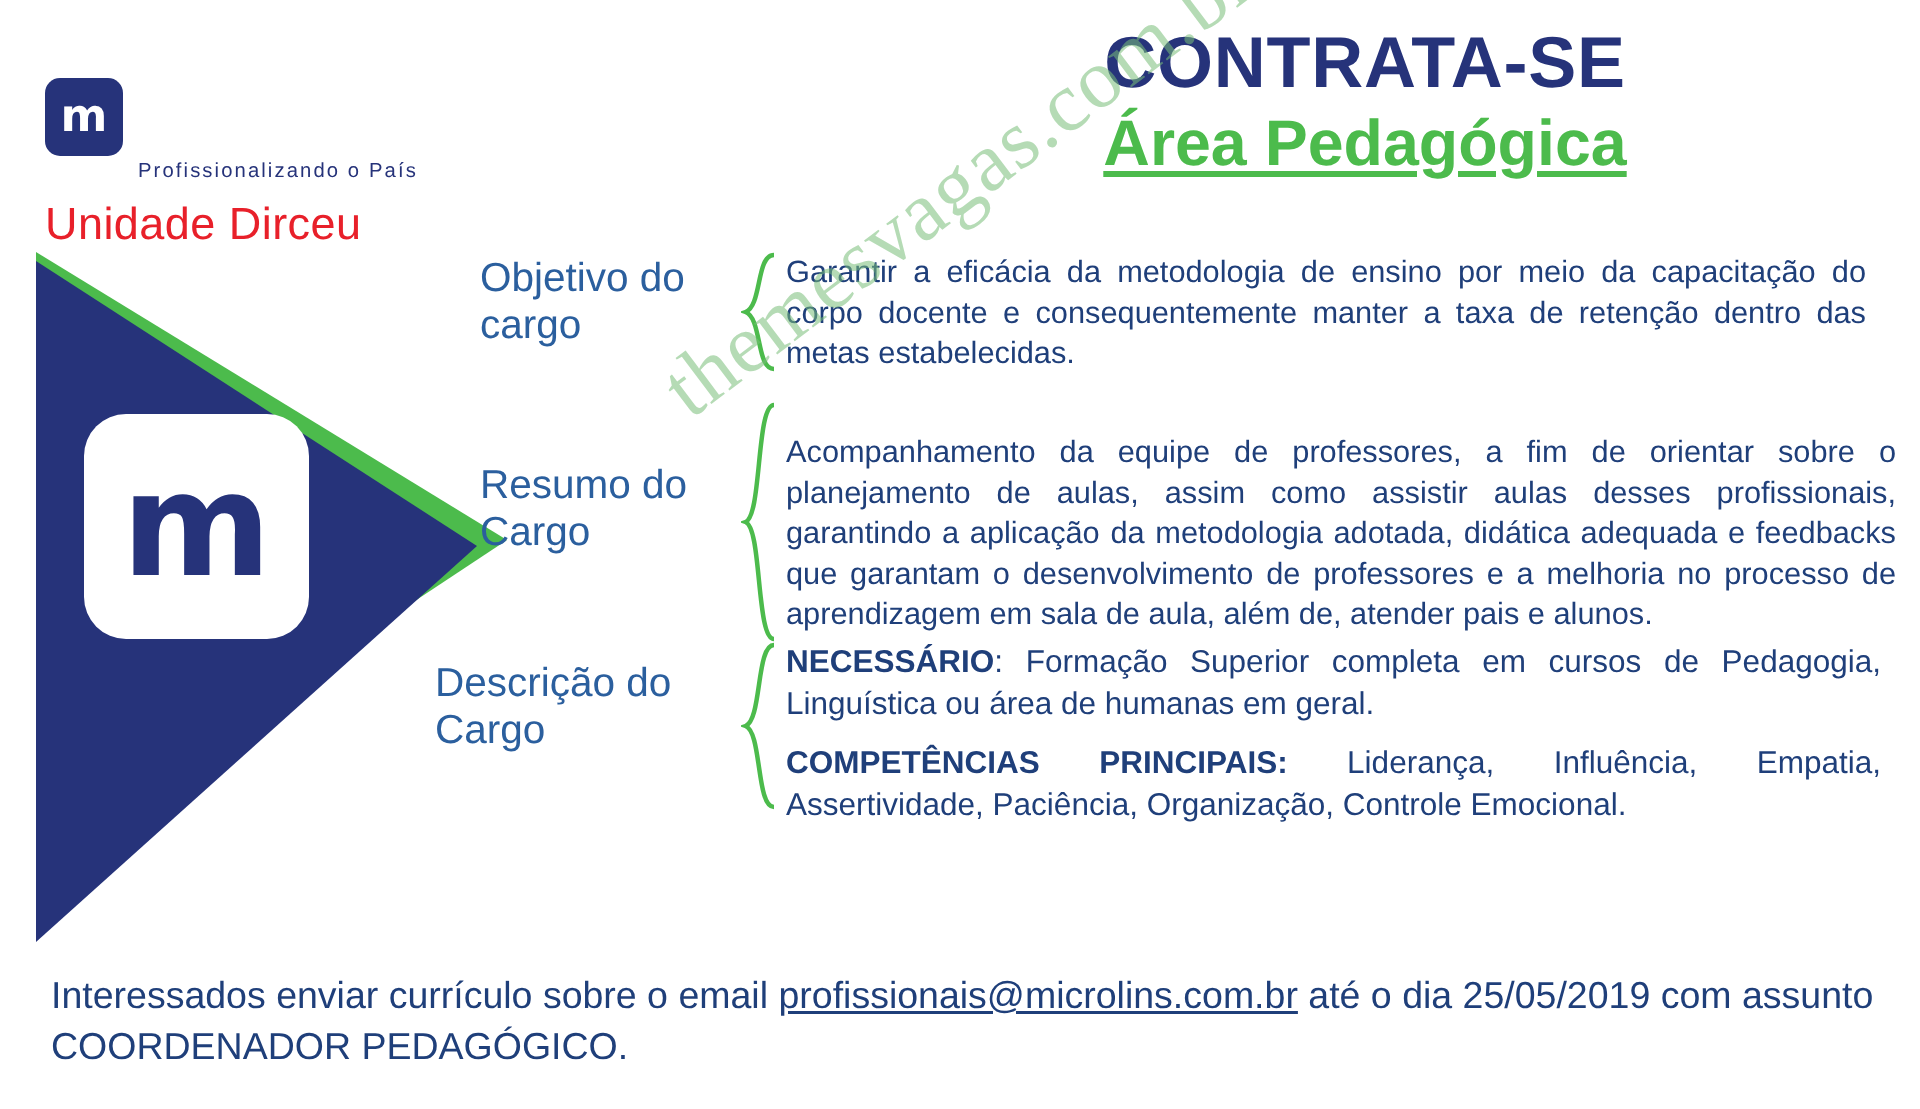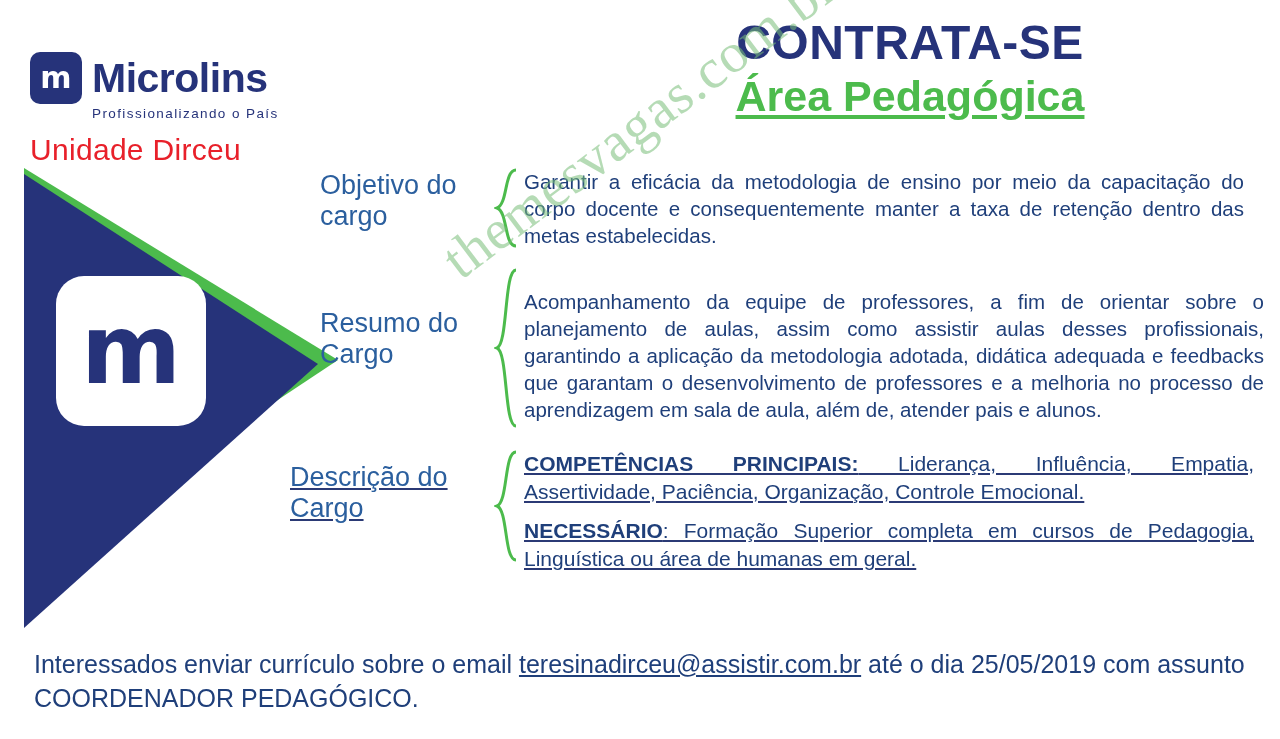--- a/index.html
+++ b/index.html
@@ -133,21 +133,21 @@
   }
 
   #sec-objetivo { left: 320px; top: 168px; width: 940px; }
   #sec-objetivo .sec-label { width: 168px; }
   #sec-objetivo .sec-body  { width: 720px; }
 
   #sec-resumo { left: 320px; top: 268px; width: 950px; }
   #sec-resumo .sec-label { width: 168px; padding-top: 40px; }
   #sec-resumo .sec-body  { width: 740px; margin-top: 20px; }
 
-  #sec-descricao { left: 290px; top: 450px; width: 980px; text-decoration: underline; }
+  #sec-descricao { left: 290px; top: 428px; width: 980px; }
   #sec-descricao .sec-label { width: 198px; padding-top: 12px; }
   #sec-descricao .sec-body  { width: 730px; font-size: 21px; }
   #sec-descricao .para + .para { margin-top: 12px; }
   .strong { font-weight: bold; }
 
   
   .watermark {
     position: absolute;
     left: 430px;
     top: 240px;
@@ -178,21 +178,20 @@
   }
 </style>
 </head>
 <body>
 
 <div class="logo-block">
   <div class="logo-row">
     <div class="logo-mark">
       <div class="m-glyph">m</div>
     </div>
-    <div class="logo-word">Microlins</div>
   </div>
   <div class="logo-tag">Profissionalizando o País</div>
   <div class="unidade">Unidade Dirceu</div>
 </div>
 
 <div class="headline">
   <div class="title">CONTRATA-SE</div>
   <div class="subtitle">Área Pedagógica</div>
 </div>
 
@@ -226,22 +225,22 @@
 </div>
 
 <div class="section" id="sec-descricao">
   <div class="sec-label">Descrição do Cargo</div>
   <div class="brace">
     <svg width="26" height="112" viewBox="0 0 26 112" xmlns="http://www.w3.org/2000/svg">
       <path d="M22 2 C10 2 14 52 3 56 C14 60 10 110 22 110" fill="none" stroke="#4cbb4c" stroke-width="3"></path>
     </svg>
   </div>
   <div class="sec-body">
+    <div class="para"><span class="strong">NECESSÁRIO</span><span>: Formação Superior completa em cursos de Pedagogia, Linguística ou área de humanas em geral.</span></div>
     <div class="para"><span class="strong">COMPETÊNCIAS PRINCIPAIS:</span><span> Liderança, Influência, Empatia, Assertividade, Paciência, Organização, Controle Emocional.</span></div>
-    <div class="para"><span class="strong">NECESSÁRIO</span><span>: Formação Superior completa em cursos de Pedagogia, Linguística ou área de humanas em geral.</span></div>
   </div>
 </div>
 
 <div class="watermark">themesvagas.com.br</div>
 
 <div class="footer">
-  <span>Interessados enviar currículo sobre o email </span><a href="#">teresinadirceu@assistir.com.br</a><span> até o dia 25/05/2019 com assunto COORDENADOR PEDAGÓGICO.</span>
+  <span>Interessados enviar currículo sobre o email </span><a href="#">profissionais@microlins.com.br</a><span> até o dia 25/05/2019 com assunto COORDENADOR PEDAGÓGICO.</span>
 </div>
 
 </body></html>

